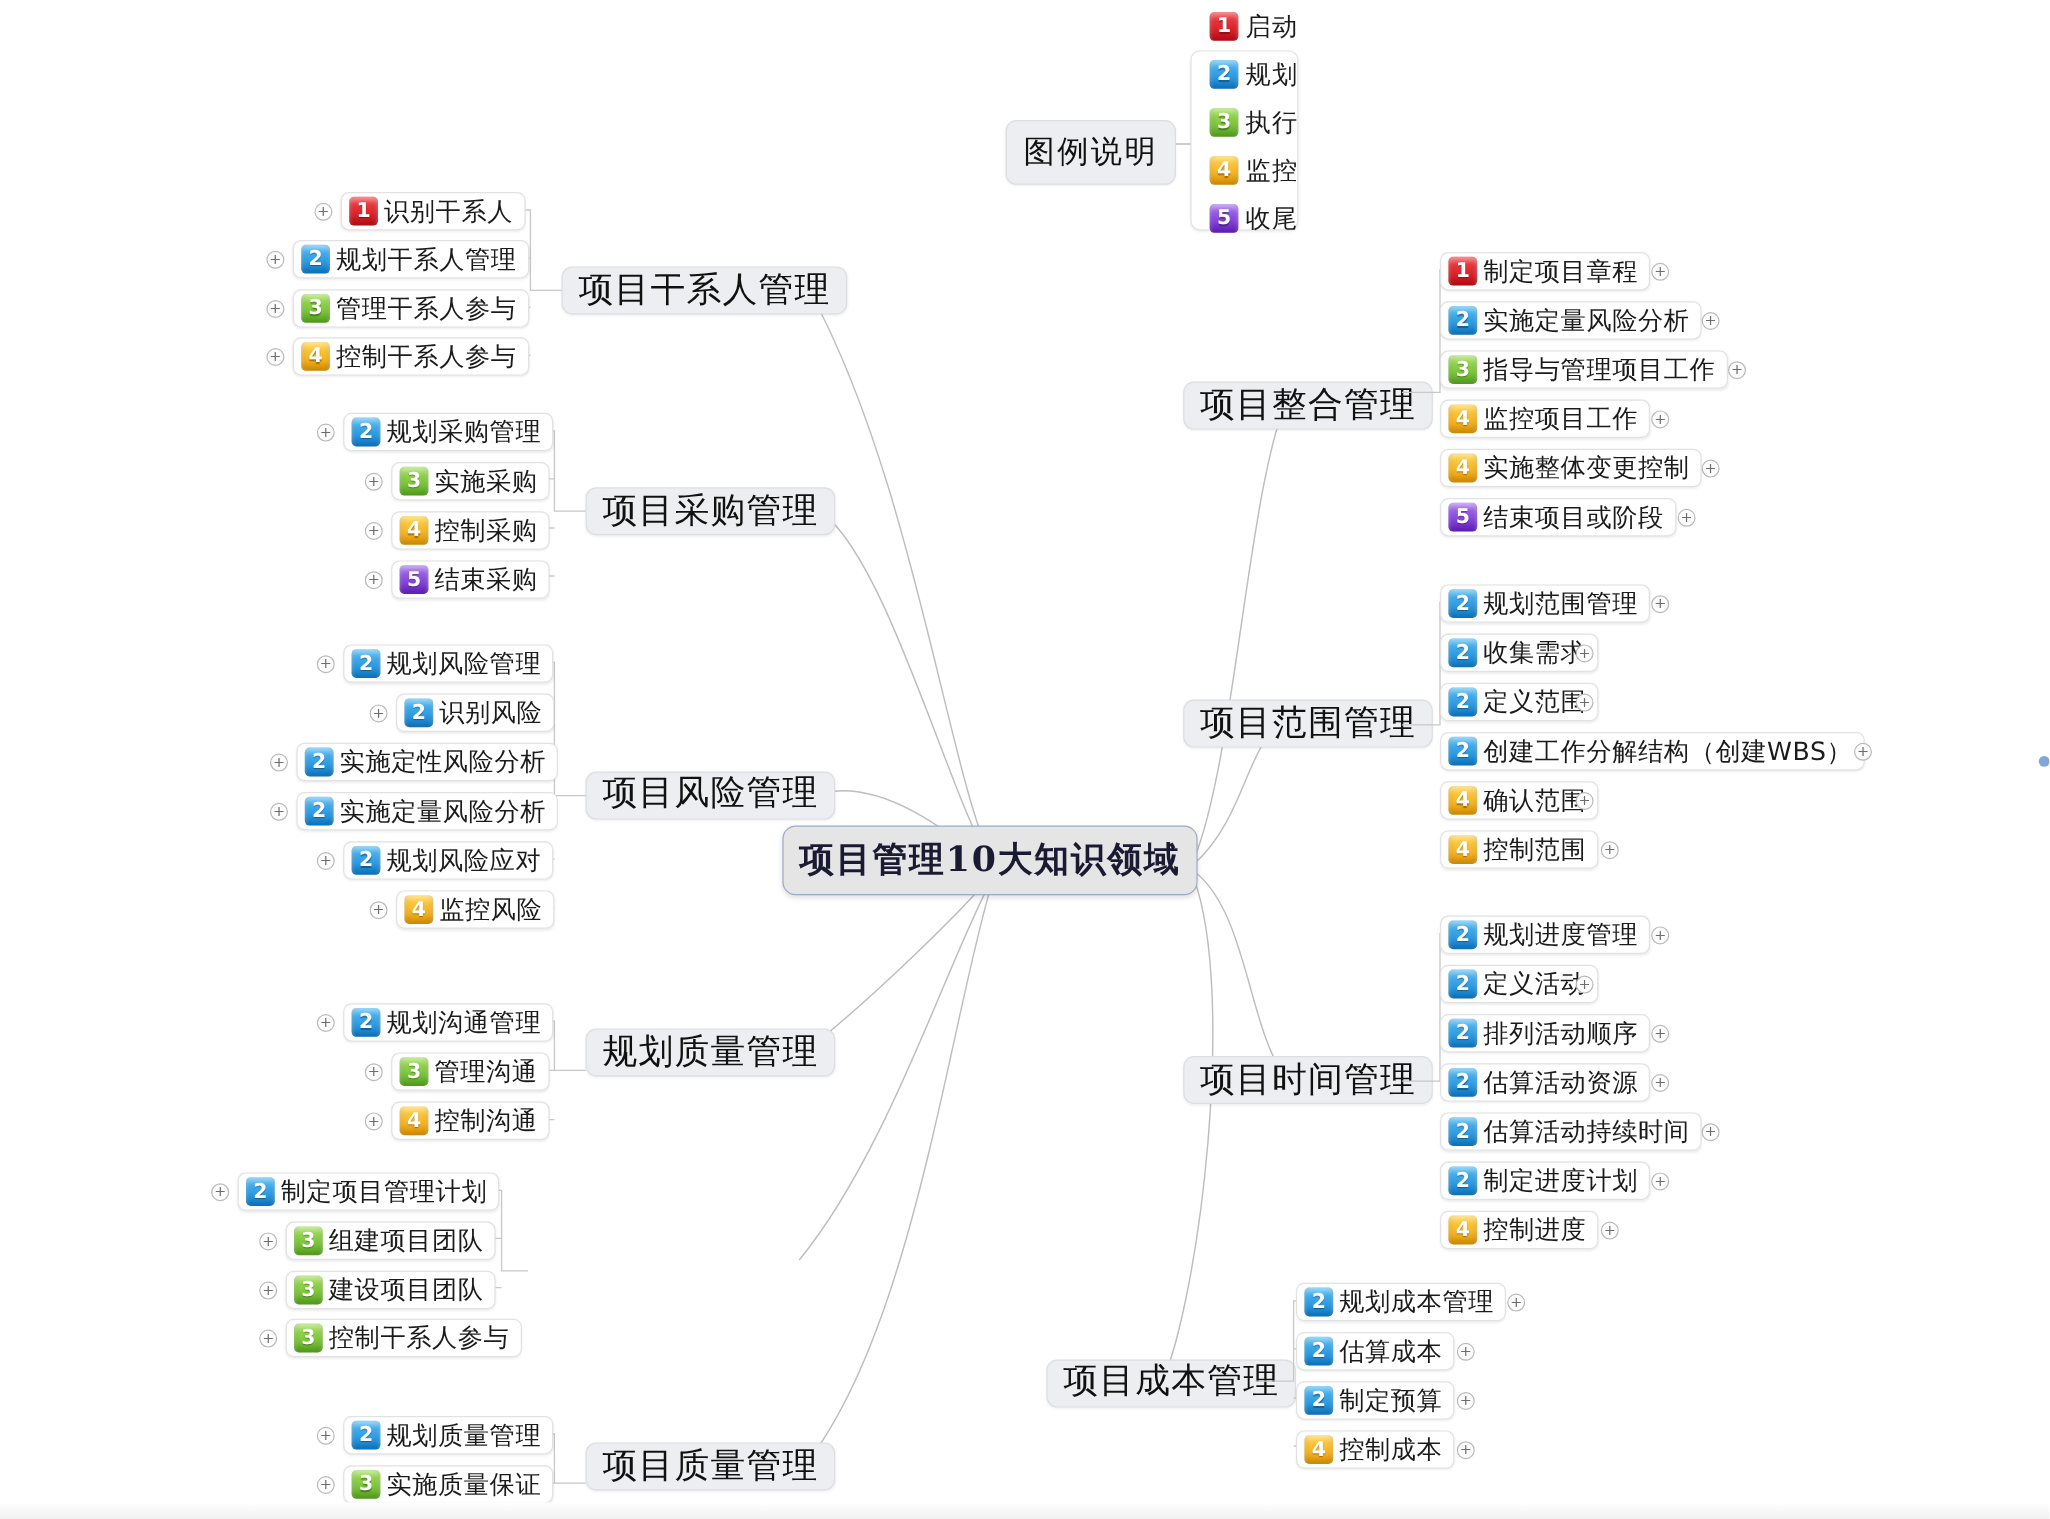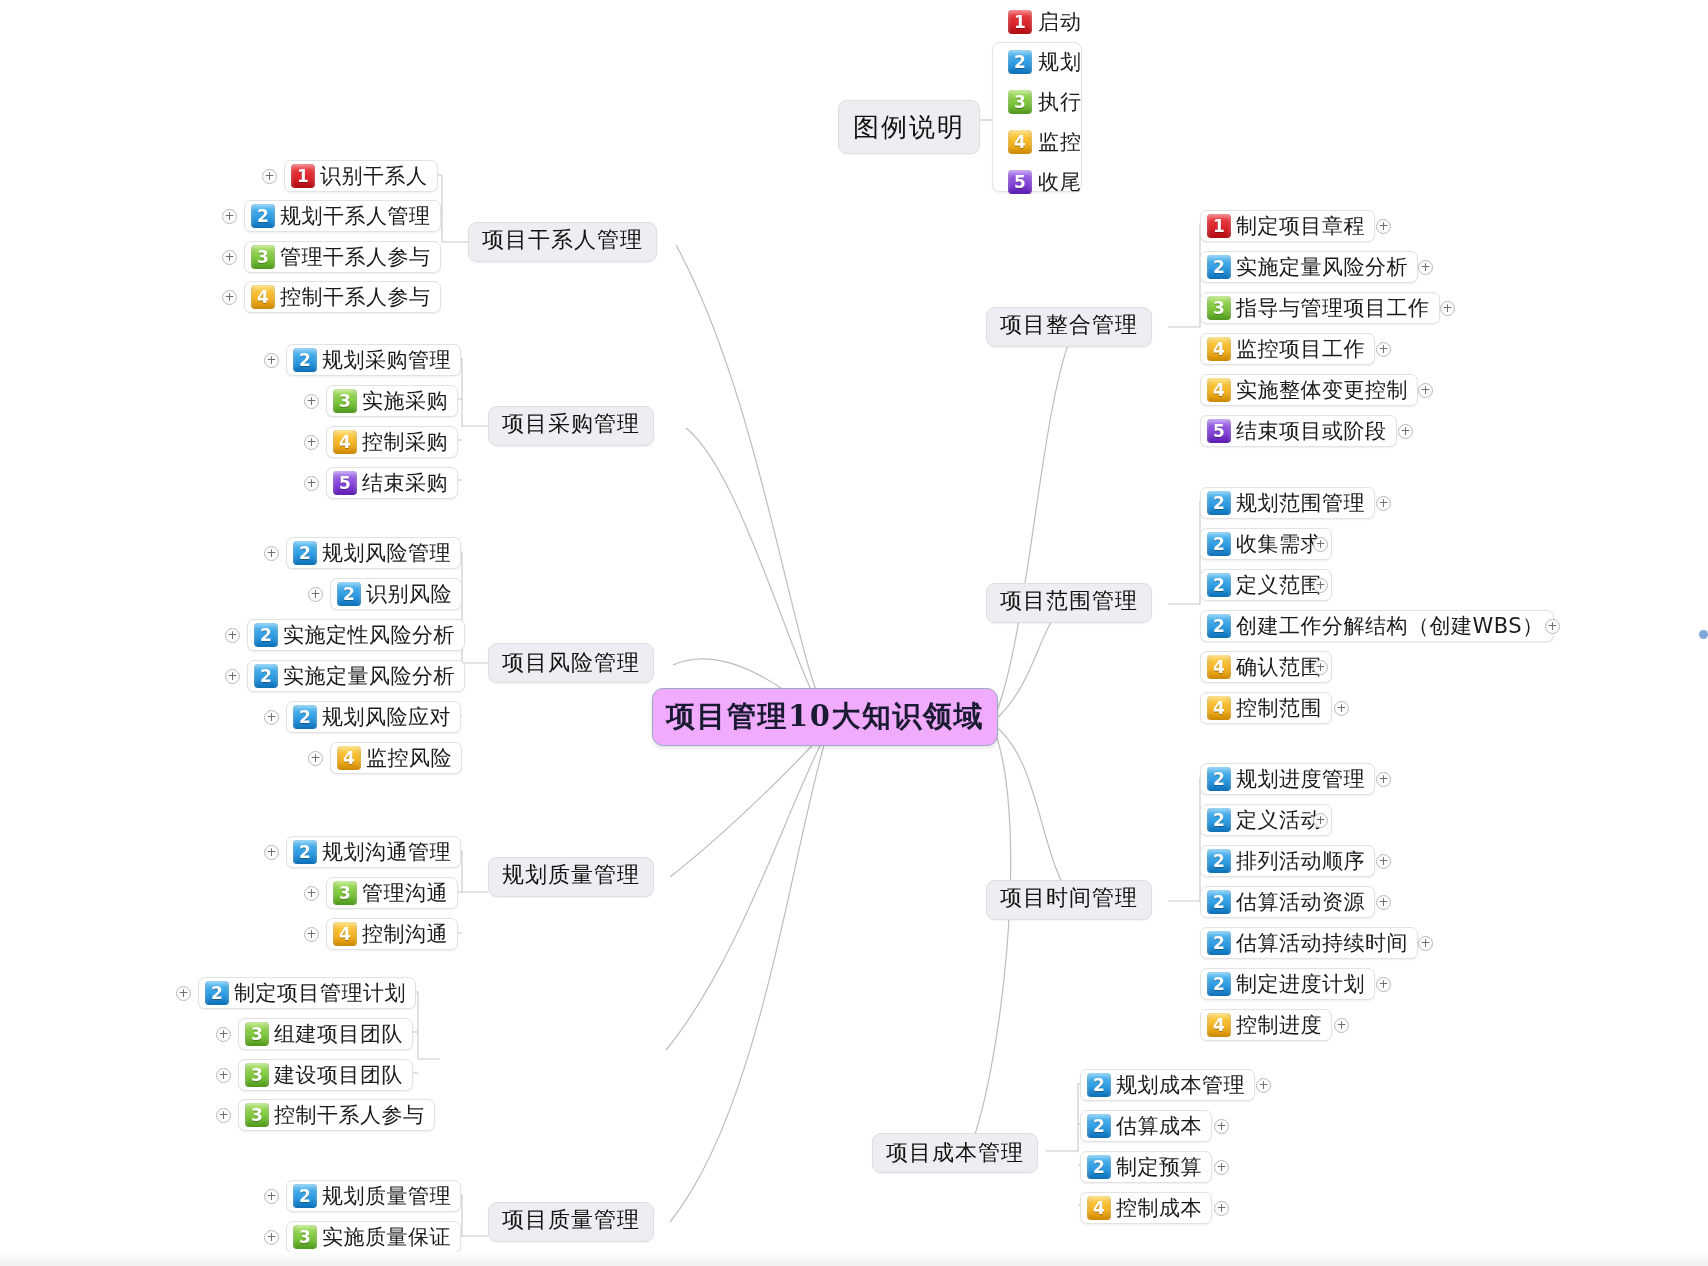--- a/index.html
+++ b/index.html
@@ -36,33 +36,33 @@
   }
   .branch{
     background:#eceef1;
     border:1px solid #dcdee2;
     border-radius:9px;
     padding:6px 13px;
     height:40px;
     box-shadow:0 1px 2px rgba(0,0,0,.06);
   }
   .branch .txt{
-    font-size:22px;color:#111;letter-spacing:1px;line-height:1;
-    font-family:Liberation Mono, monospace;
+    font-size:29px;color:#111;letter-spacing:1px;line-height:1;
+    font-family:Liberation Sans, sans-serif;
   }
   .legend-title{
     background:#eceef1;border:1px solid #dcdee2;border-radius:9px;
     padding:6px 14px;height:40px;box-shadow:0 1px 2px rgba(0,0,0,.06);
   }
   .legend-title .txt{font-size:26px;color:#111;letter-spacing:2px;line-height:1;
     font-family:"DejaVu Serif","Liberation Serif",serif;}
 
   .root{
     position:absolute;
-    background:#f0abfc;
+    background:#e5e5e5;
     border:1px solid #9aabc9;
     border-radius:11px;
     display:flex;align-items:center;justify-content:center;
     box-shadow:0 2px 4px rgba(0,0,0,.12);
   }
   .root .txt{
     font-size:29px;color:#1a1a33;letter-spacing:1.5px;font-weight:600;
     font-family:"DejaVu Serif","Liberation Serif",serif;
   }
 
@@ -342,21 +342,21 @@
   <div class="node leaf" style="left:286px;top:1221px;">
     <span class="badge b3">3</span>
     <span class="txt">实施质量保证</span>
   </div>
   <div class="plus" style="left:264px;top:1230px;">+</div>
   <div class="node leaf" style="left:326px;top:1262px;">
     
     
   </div>
 
-  <div class="node branch" style="left:986px;top:307px;">
+  <div class="node branch" style="left:986px;top:318px;">
     <span class="txt">项目整合管理</span>
   </div>
   <svg style="position:absolute;left:1168px;top:210px;width:56px;height:230px;">
     <g fill="none" stroke="#c8c8c8" stroke-width="1.1">
       <path d="M54,15 H32 V117 H0"></path>
         <path d="M54,56 H32"></path>
         <path d="M54,97 H32"></path>
       <path d="M54,138 H32"></path>
         <path d="M54,179 H32"></path>
         <path d="M54,220 H32"></path>

